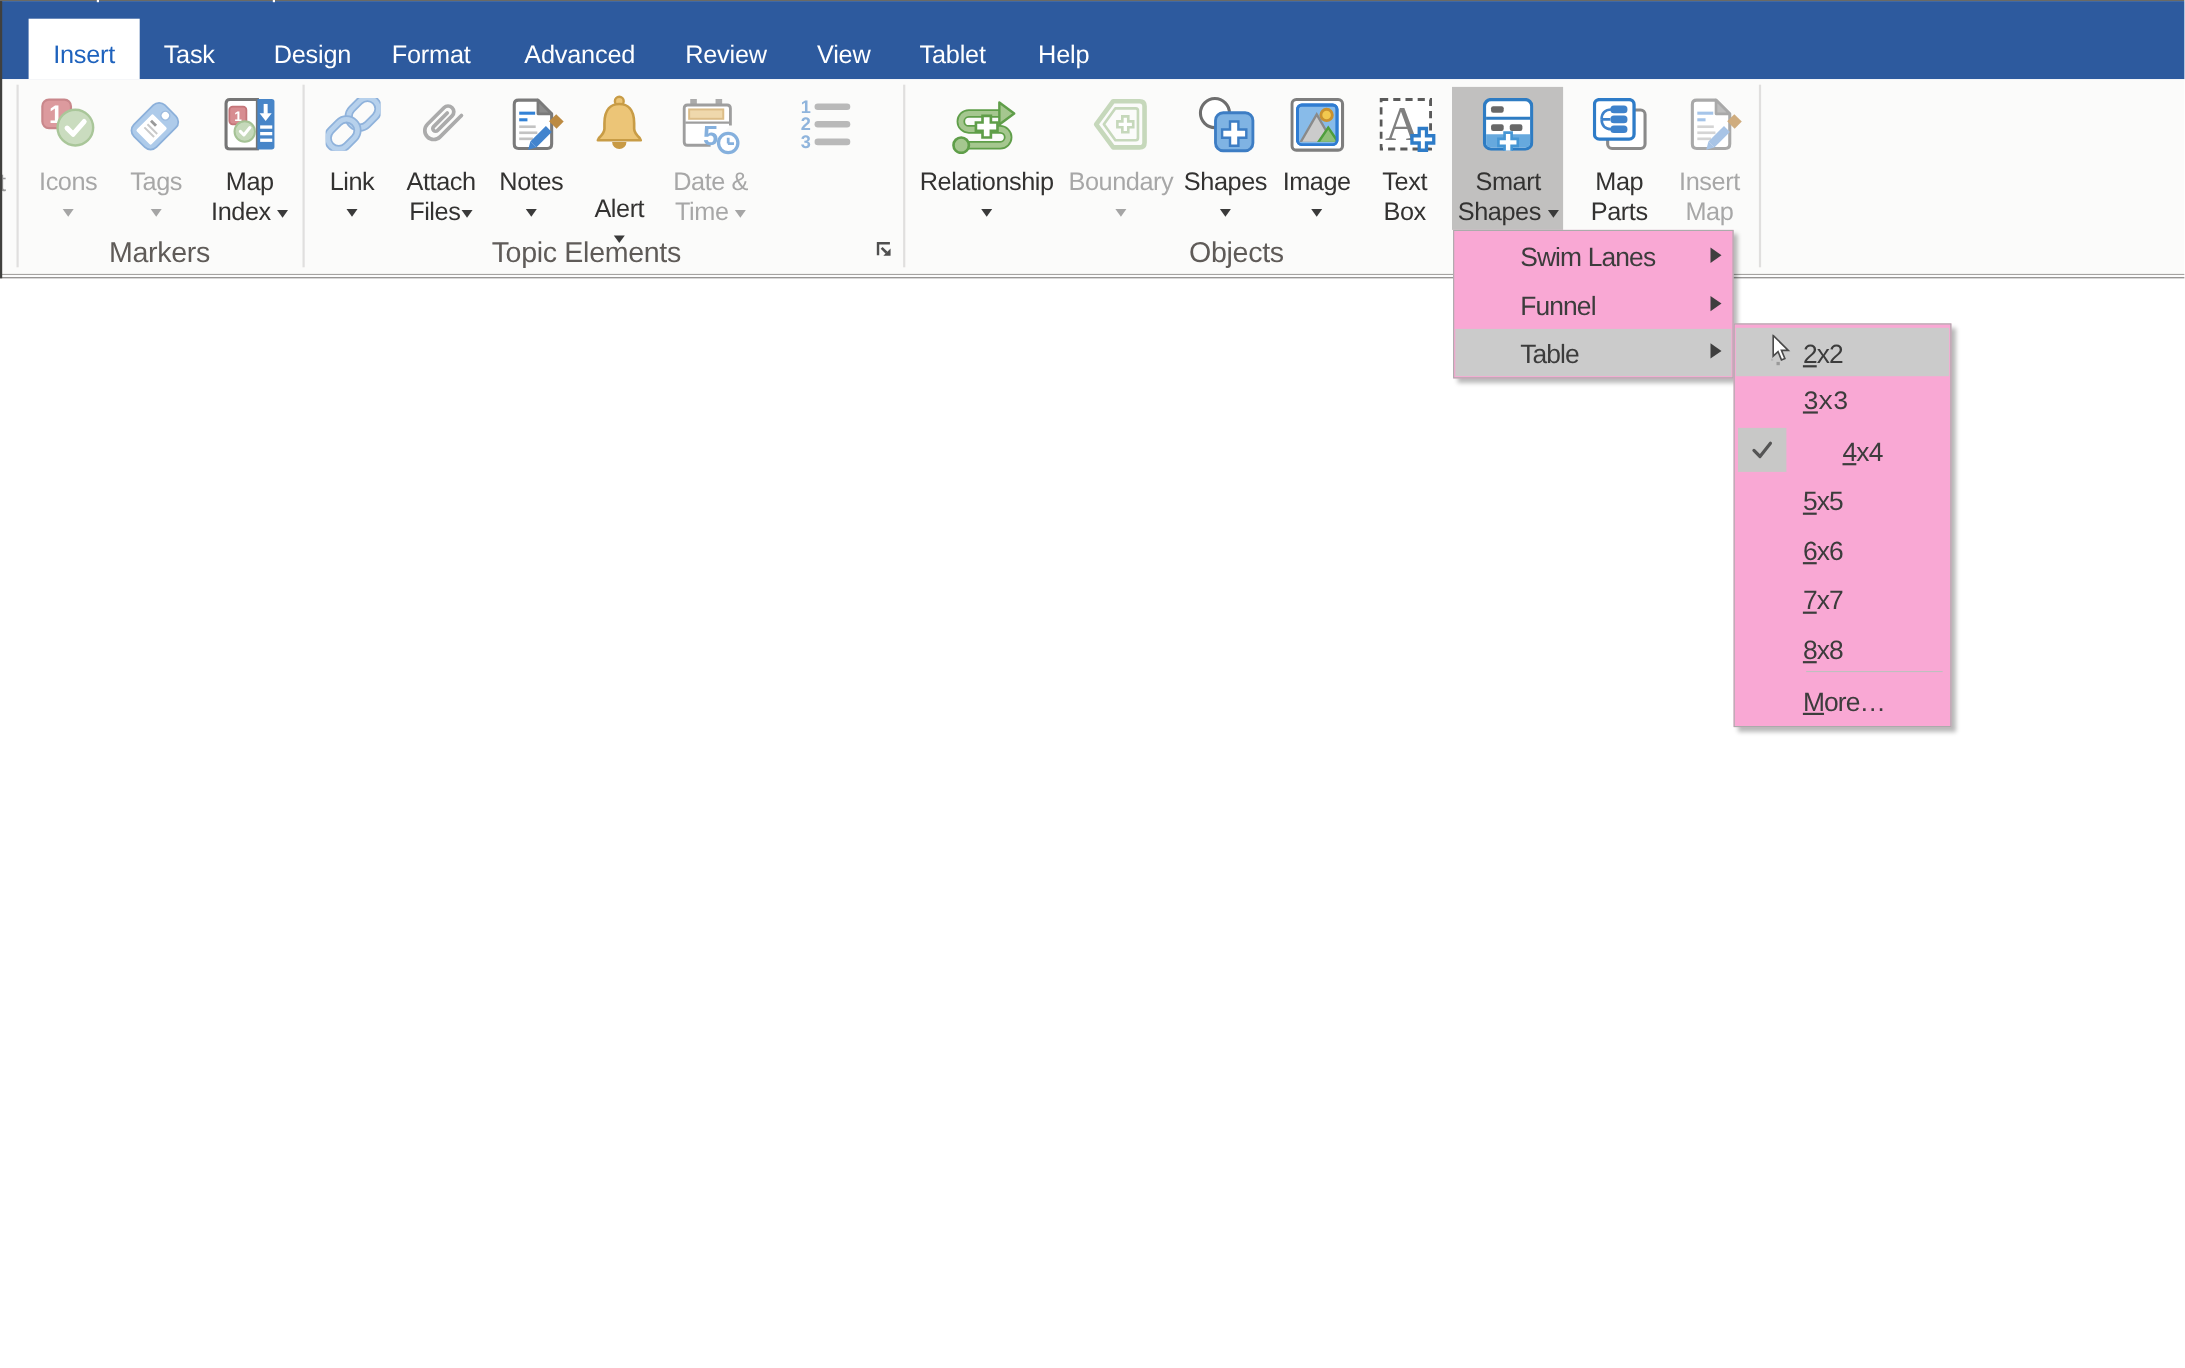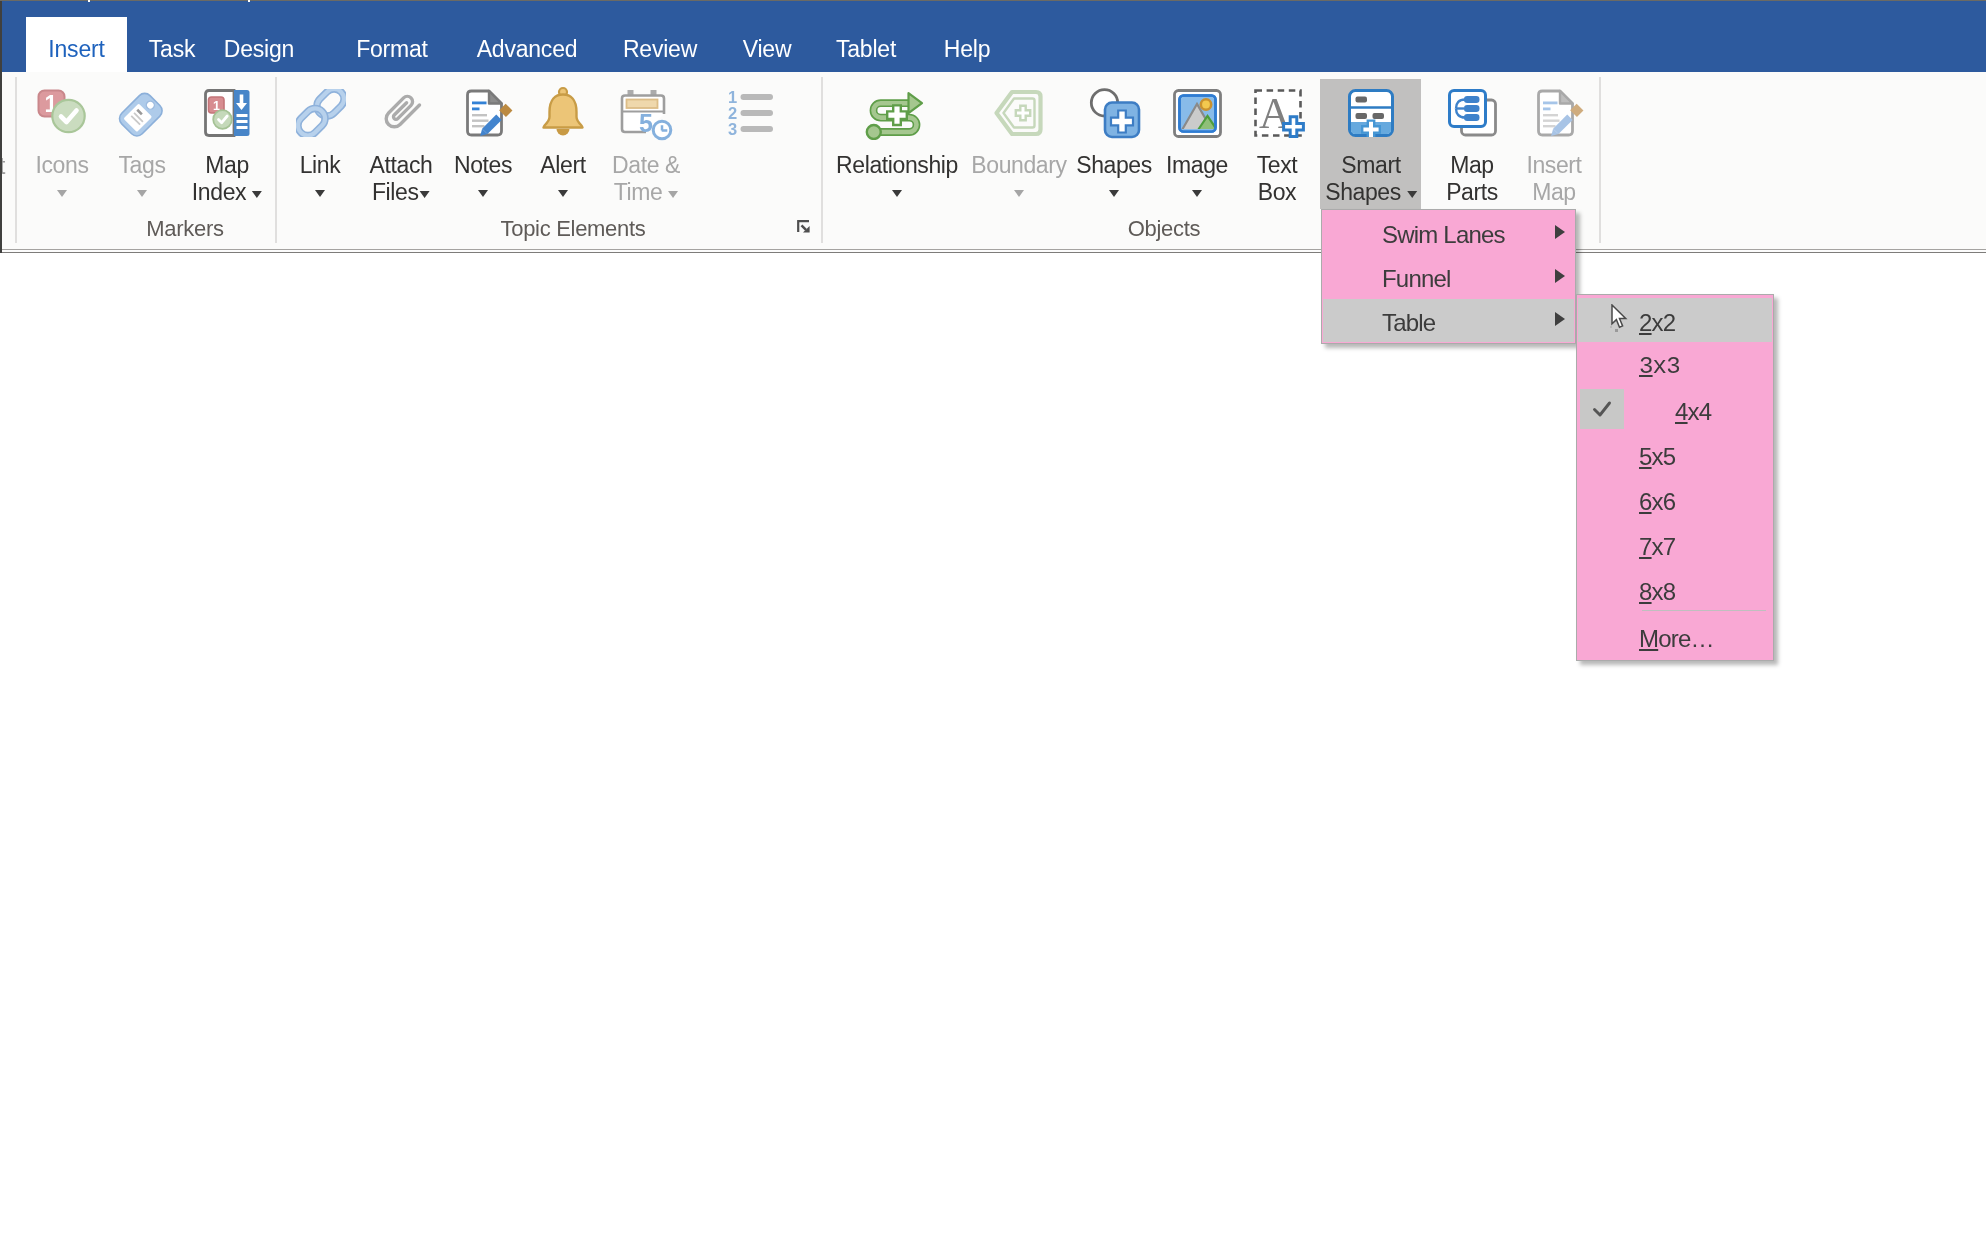--- a/index.html
+++ b/index.html
@@ -9,22 +9,22 @@
   
   #topline{left:0;top:0;width:1986px;height:1px;background:#6b6a64;}
   #bluebar{left:0;top:1px;width:1986px;height:71px;background:#2d5a9e;}
   .tab{position:absolute;top:17px;height:55px;line-height:64px;color:#fff;font-size:23px;
        transform:translateX(-50%);white-space:nowrap;letter-spacing:-0.2px;}
   #instab{left:26px;top:17px;width:101px;height:55px;background:#fff;}
   #instab span{display:block;text-align:center;line-height:64px;color:#1e62bd;font-size:23px;letter-spacing:-0.2px;}
   
   #ribbon{left:0;top:72px;width:1986px;height:177px;background:#fbfbfa;}
   .vsep{position:absolute;top:5px;width:1.5px;height:166px;background:#e0dfde;}
-  .glabel{position:absolute;top:145px;height:24px;line-height:24px;font-size:22px;color:#5f5b58;
-          transform:translateX(-50%);white-space:nowrap;letter-spacing:-0.3px;margin-left:40px;}
+  .glabel{position:absolute;top:145px;height:24px;line-height:24px;font-size:26px;color:#5f5b58;
+          transform:translateX(-50%);white-space:nowrap;letter-spacing:-0.3px;}
   .btn{position:absolute;top:0;width:96px;height:136px;}
   .blab{position:absolute;top:80px;left:50%;transform:translateX(-50%);text-align:center;
         font-size:23px;line-height:27.3px;color:#333231;white-space:nowrap;letter-spacing:-0.4px;}
   .dis{color:#a7a7a7;}
   .darr{display:inline-block;width:0;height:0;border-left:5.5px solid transparent;
         border-right:5.5px solid transparent;border-top:7px solid #3a3a3a;vertical-align:2px;}
   .darr.g{border-top-color:#a5a5a5;}
   .under{position:absolute;left:50%;transform:translateX(-50%);top:118px;width:0;height:0;
          border-left:5.5px solid transparent;border-right:5.5px solid transparent;border-top:7px solid #3a3a3a;}
   .under.g{border-top-color:#a5a5a5;}
@@ -42,21 +42,21 @@
         border-bottom:7.5px solid transparent;border-left:10px solid #3f3f3f;}
 </style>
 </head>
 <body>
 <div class="abs" id="topline"></div>
 <div class="abs" id="bluebar"></div>
 <div class="abs" style="left:0;top:1px;width:1.5px;height:252px;background:#40403e;z-index:50;"></div>
 <div class="abs" style="left:88px;top:0px;width:2px;height:2px;background:#fff;"></div>
 <div class="abs" style="left:248px;top:0px;width:2px;height:2px;background:#fff;"></div>
 <div class="tab" style="left:172px;">Task</div>
-<div class="tab" style="left:259px;text-align:center;">Design</div>
+<div class="tab" style="left:284px;text-align:center;">Design</div>
 <div class="tab" style="left:392px;">Format</div>
 <div class="tab" style="left:527px;">Advanced</div>
 <div class="tab" style="left:660px;">Review</div>
 <div class="tab" style="left:767px;">View</div>
 <div class="tab" style="left:866px;">Tablet</div>
 <div class="tab" style="left:967px;">Help</div>
 <div class="abs" id="instab">
     <span>Insert</span>
   </div>
 
@@ -95,21 +95,21 @@
       <div class="blab">Link</div>
       <div class="under"></div>
     </div>
   <div class="btn" style="left:353px;" id="b-attach">
       <div class="blab">Attach<br>Files <span class="darr"></span></div>
     </div>
   <div class="btn" style="left:435px;" id="b-notes">
       <div class="blab">Notes</div>
       <div class="under"></div>
     </div>
-  <div class="btn" style="left:515px;" id="b-alert">
+  <div class="btn" style="left:515px;margin-top:24px;" id="b-alert">
       <div class="blab">Alert</div>
       <div class="under"></div>
     </div>
   <div class="btn" style="left:598px;" id="b-date">
       <div class="blab dis">Date &amp;<br>Time&nbsp;<span class="darr g"></span></div>
     </div>
 
   <div class="btn" style="left:849px;" id="b-rel">
       <div class="blab">Relationship</div>
       <div class="under"></div>

